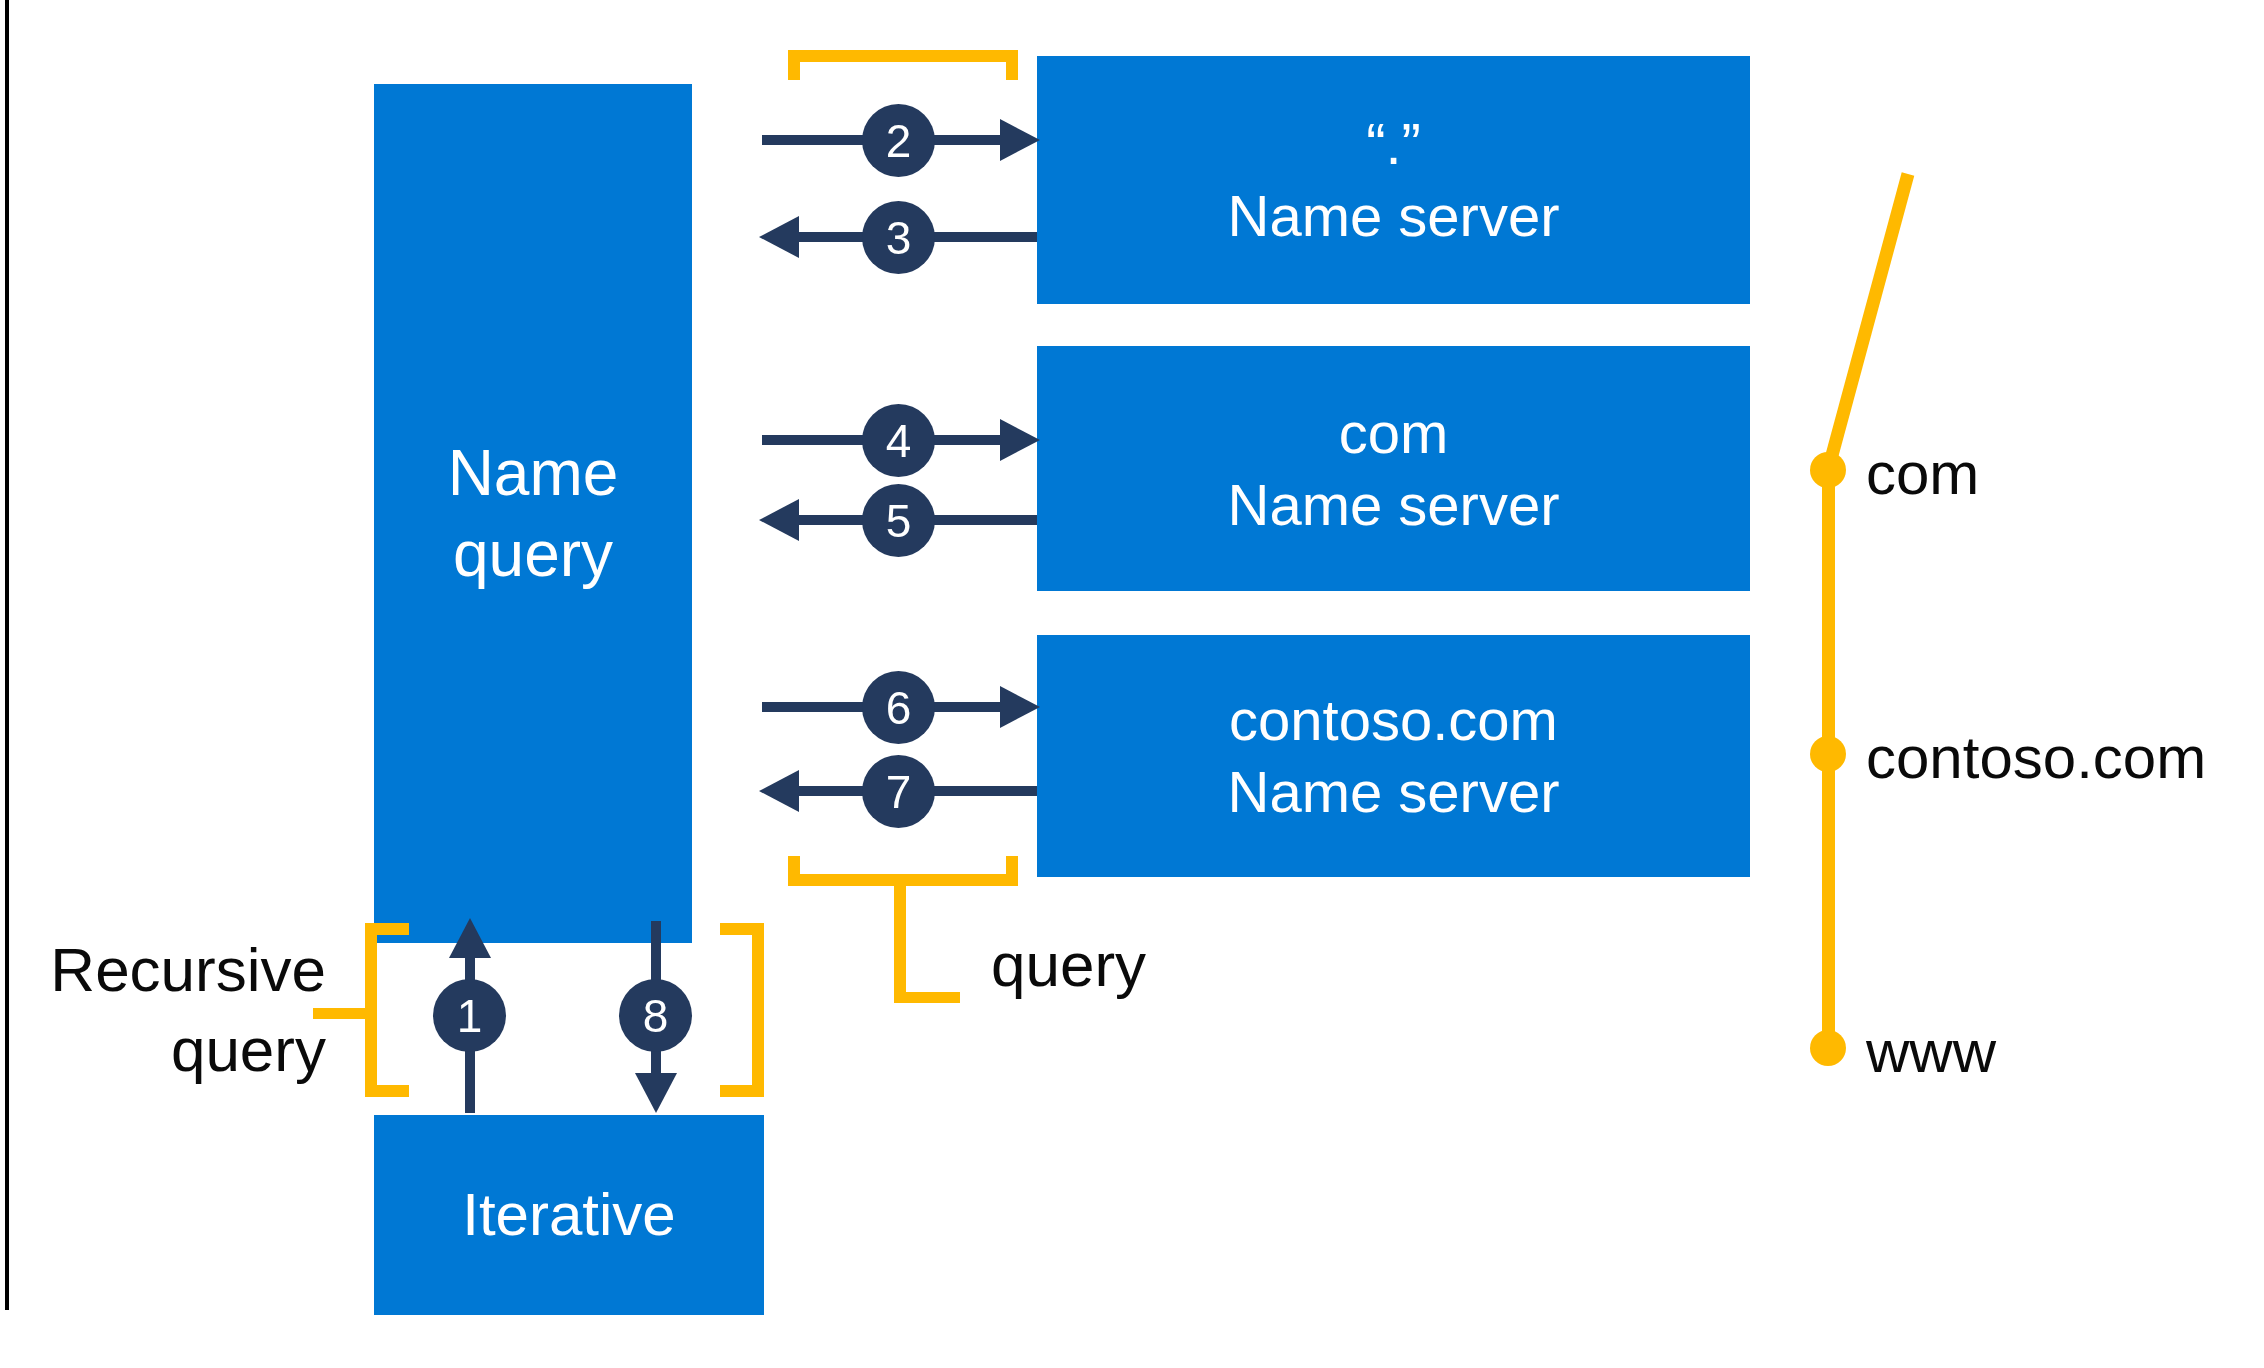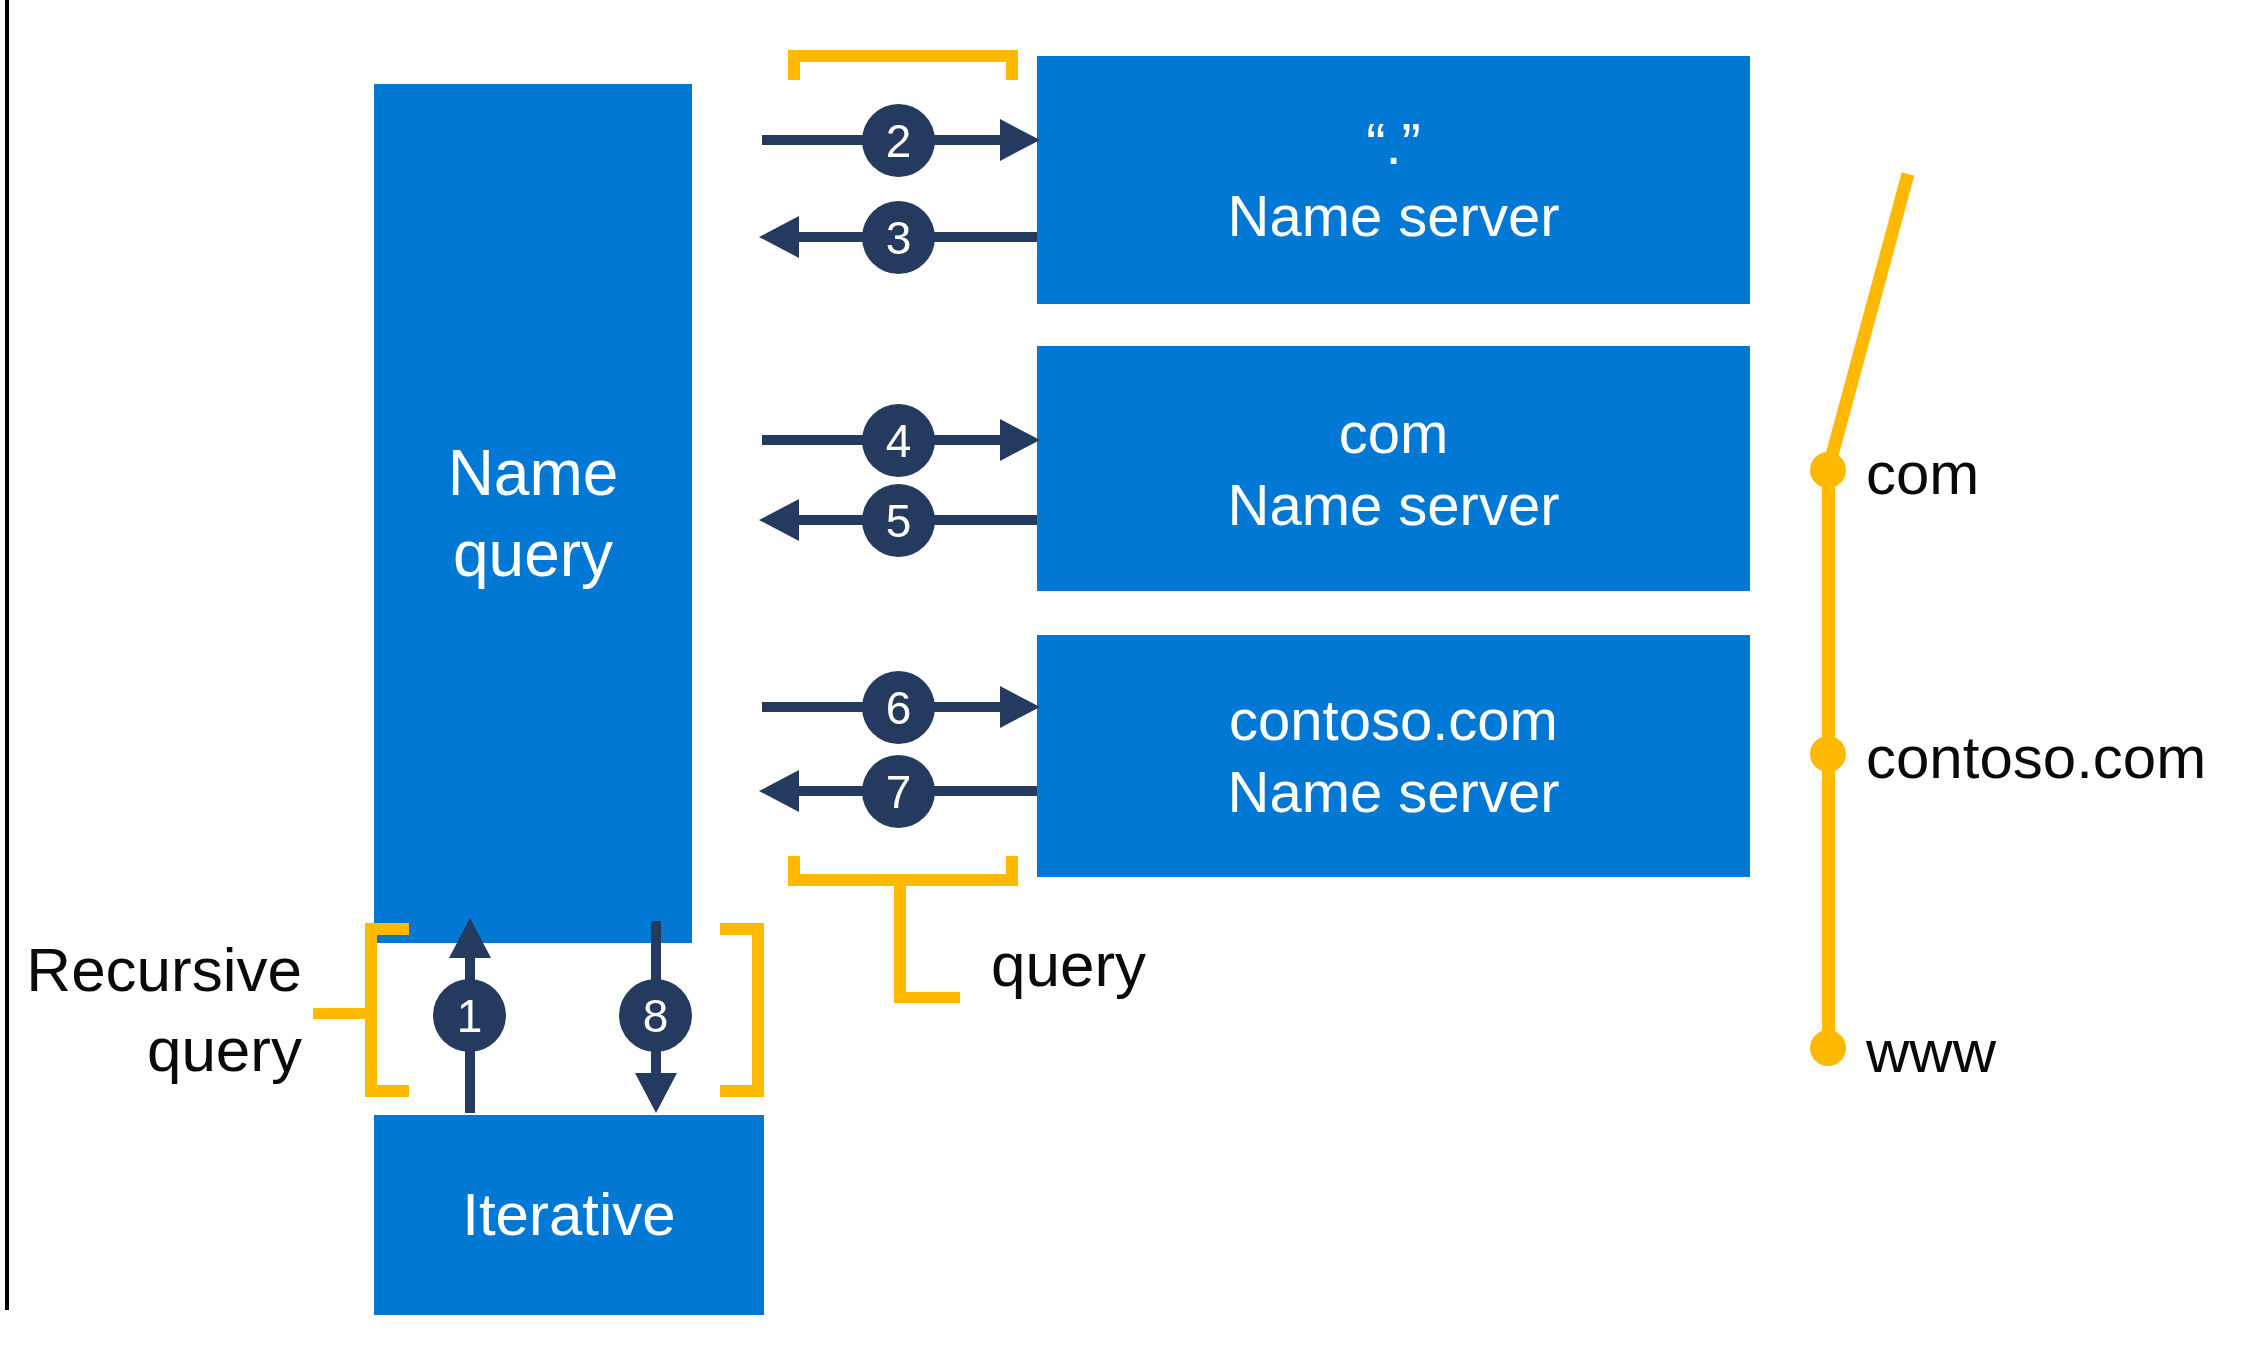--- a/index.html
+++ b/index.html
@@ -63,21 +63,21 @@
     border-top: 12px solid #FFB900; border-bottom: 12px solid #FFB900; }
   .bracket-close { position: absolute; border-right: 12px solid #FFB900;
     border-top: 12px solid #FFB900; border-bottom: 12px solid #FFB900; }
   .orange-h { position: absolute; height: 11px; background: #FFB900; }
   .orange-v { position: absolute; width: 12px; background: #FFB900; }
   .dot { position: absolute; width: 36px; height: 36px; border-radius: 50%;
     background: #FFB900; }
 
   
   .annot { position: absolute; color: #0a0a0a; font-size: 62px; line-height: 80px; }
-  .annot.right { text-align: right; }
+  .annot.right { text-align: right; padding-left: 24px; }
   .treelabel { position: absolute; color: #0a0a0a; font-size: 60px;
     transform: translateY(-50%); white-space: nowrap; }
 
   .blackline { position: absolute; background: #000000; }
 </style>
 </head>
 <body>
 
 <div class="stage">
 

